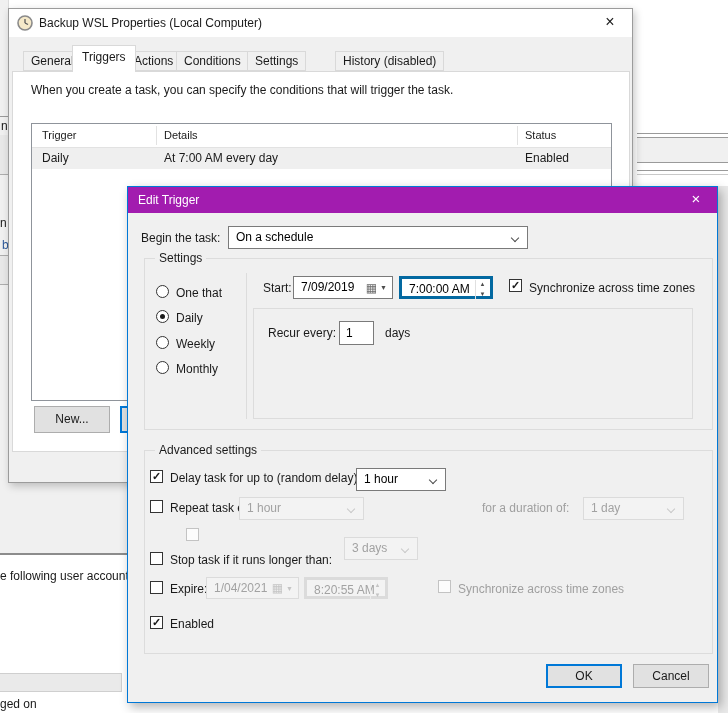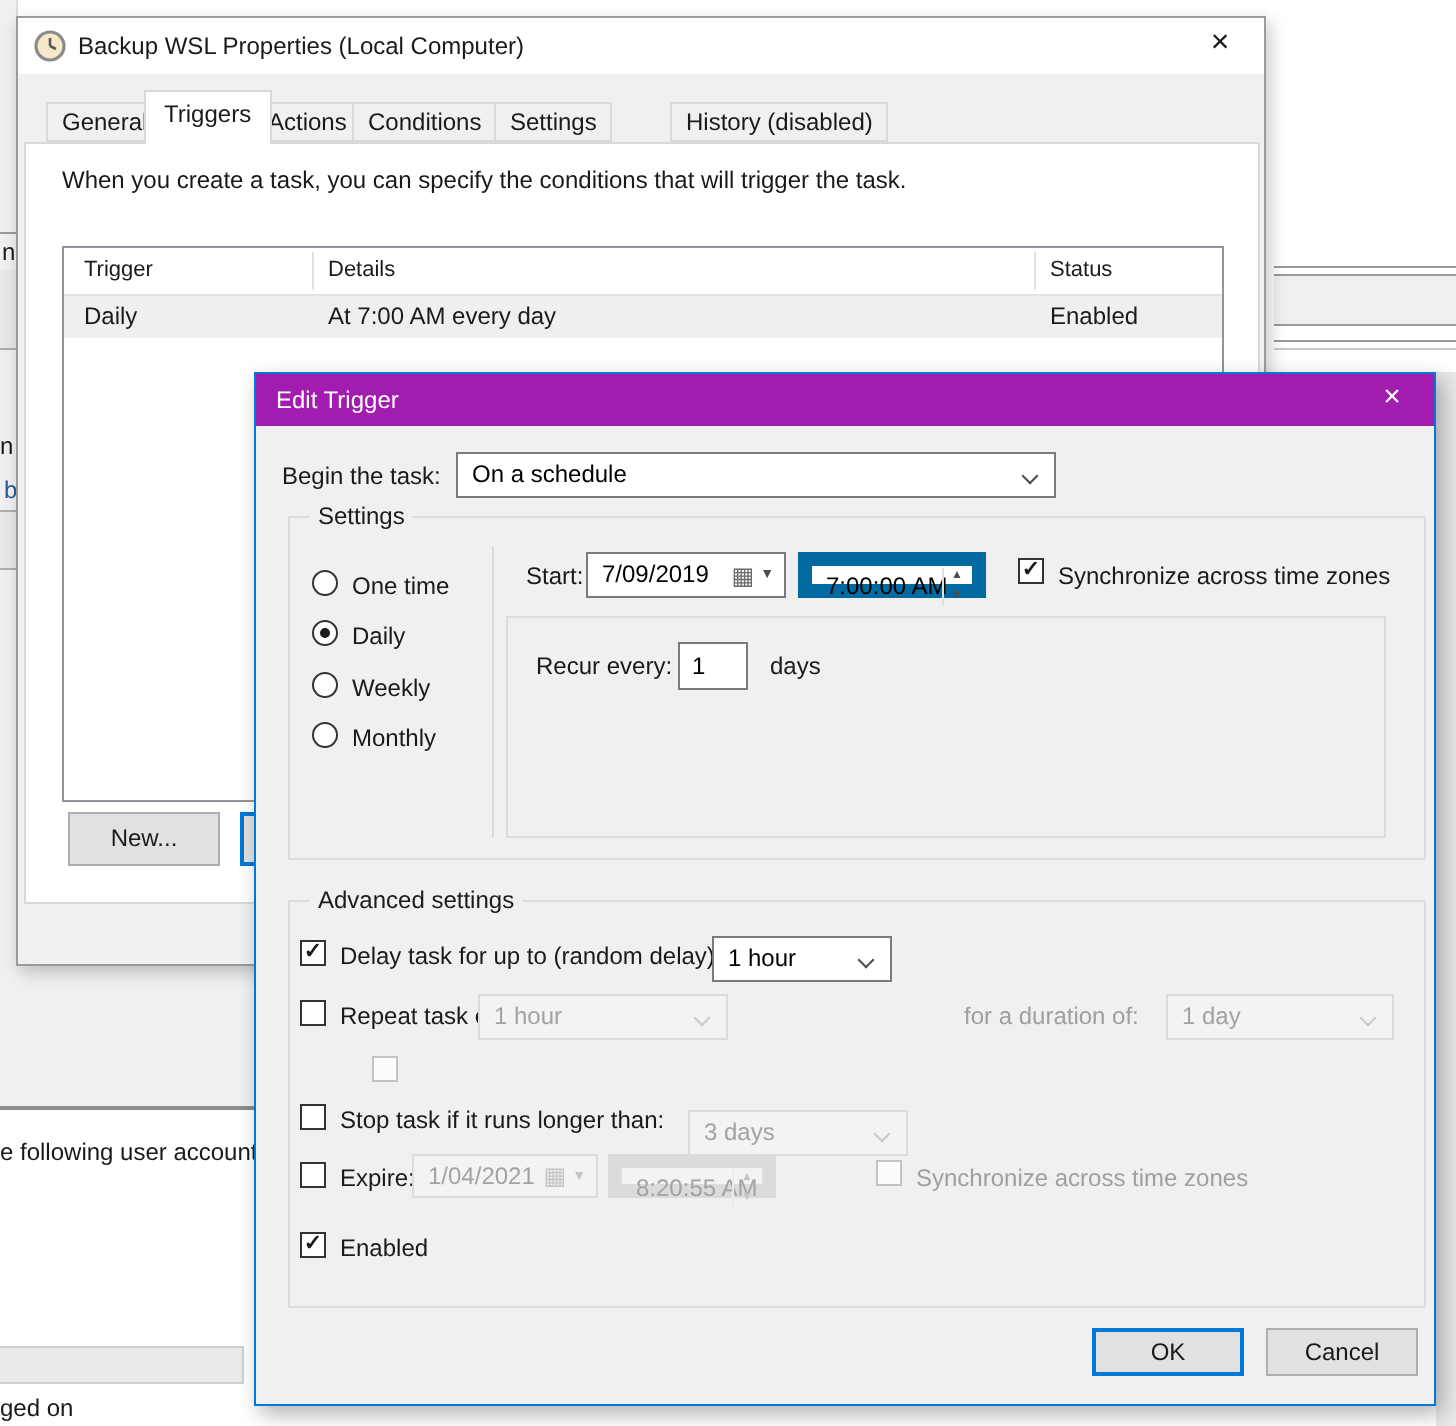--- a/index.html
+++ b/index.html
@@ -57,21 +57,21 @@
   .combo { position:absolute; height:23px; background:#ffffff; border:1px solid #7a7a7a; line-height:21px; padding-left:7px; font-size:12px; color:#000; white-space:nowrap; overflow:hidden; }
   .combo .chev { position:absolute; right:9px; top:8px; width:6px; height:6px; border-right:1px solid #4d4d4d; border-bottom:1px solid #4d4d4d; transform:rotate(45deg); }
   .combo.disabled { background:#f3f3f3; border-color:#dbdbdb; color:#a2a2a2; }
   .combo.disabled .chev { border-color:#c9c9c9; }
 
   .datebox .icons { position:absolute; right:5px; top:0; height:100%; display:flex; align-items:center; gap:3px; }
   .cal-glyph { font-size:12px; color:#6b6b6b; line-height:1; }
   .dn-glyph { font-size:7px; color:#4d4d4d; line-height:1; }
   .disabled .cal-glyph, .disabled .dn-glyph { color:#c4c4c4; }
 
-  .spin { position:absolute; height:23px; background:#ffffff; border:7px solid #0369a1; line-height:21px; padding-left:7px; font-size:12px; color:#000; white-space:nowrap; }
+  .spin { position:absolute; height:23px; background:#ffffff; border:3px solid #0369a1; line-height:21px; padding-left:7px; font-size:12px; color:#000; white-space:nowrap; }
   .spin .arrows { position:absolute; right:1px; top:1px; width:14px; height:19px; border-left:1px solid #e0e0e0; display:flex; flex-direction:column; }
   .spin .arrows span { flex:1; font-size:6px; line-height:9px; text-align:center; color:#4d4d4d; }
   .spin.disabled { background:#f3f3f3; border-color:#dbdbdb; color:#a2a2a2; }
   .spin.disabled .arrows { border-left-color:#ececec; }
   .spin.disabled .arrows span { color:#c4c4c4; }
 
   .chk { position:absolute; width:13px; height:13px; background:#ffffff; border:1px solid #333333; font-size:11px; line-height:11px; font-weight:bold; text-align:center; color:#1a1a1a; }
   .chk.disabled { border-color:#c3c3c3; background:#fcfcfc; }
 
   .radio { position:absolute; width:13px; height:13px; border:1px solid #333333; border-radius:50%; background:#ffffff; }
@@ -167,21 +167,21 @@
     <span>On a schedule</span>
     <span class="chev"></span>
   </div>
 
   <div class="grp" style="left:16px;top:71px;width:569px;height:172px;">
     <span class="grp-lbl">Settings</span>
   </div>
   <div id="vsep"></div>
 
   <span class="radio" style="left:28px;top:98px;"></span>
-  <span class="lbl" style="left:48px;top:99px;">One time</span>
+  <span class="lbl" style="left:48px;top:99px;">One that</span>
   <span class="radio sel" style="left:28px;top:123px;"></span>
   <span class="lbl" style="left:48px;top:124px;">Daily</span>
   <span class="radio" style="left:28px;top:149px;"></span>
   <span class="lbl" style="left:48px;top:150px;">Weekly</span>
   <span class="radio" style="left:28px;top:174px;"></span>
   <span class="lbl" style="left:48px;top:175px;">Monthly</span>
 
   <span class="lbl" style="left:135px;top:94px;">Start:</span>
   <div class="combo datebox" style="left:165px;top:89px;width:100px;">
     <span>7/09/2019</span>
@@ -216,30 +216,30 @@
     <span class="chev"></span>
   </div>
 
   <span class="chk" style="left:22px;top:313px;"></span>
   <span class="lbl" style="left:42px;top:314px;">Repeat task every:</span>
   <div class="combo disabled" style="left:111px;top:310px;width:125px;">
     <span>1 hour</span>
     <span class="chev"></span>
   </div>
   <span class="lbl gray" style="left:354px;top:314px;">for a duration of:</span>
-  <div class="combo disabled" style="left:455px;top:310px;width:114px;">
+  <div class="combo disabled" style="left:455px;top:310px;width:101px;">
     <span>1 day</span>
     <span class="chev"></span>
   </div>
 
   <span class="chk disabled" style="left:58px;top:341px;"></span>
 
   <span class="chk" style="left:22px;top:365px;"></span>
   <span class="lbl" style="left:42px;top:366px;">Stop task if it runs longer than:</span>
-  <div class="combo disabled" style="left:216px;top:368px;width:110px;">
+  <div class="combo disabled" style="left:216px;top:350px;width:74px;">
     <span>3 days</span>
     <span class="chev"></span>
   </div>
 
   <span class="chk" style="left:22px;top:394px;"></span>
   <span class="lbl" style="left:42px;top:395px;">Expire:</span>
   <div class="combo datebox disabled" style="left:78px;top:390px;width:93px;height:22px;line-height:20px;">
     <span>1/04/2021</span>
     <span class="icons">
         <span class="cal-glyph">▦</span>

